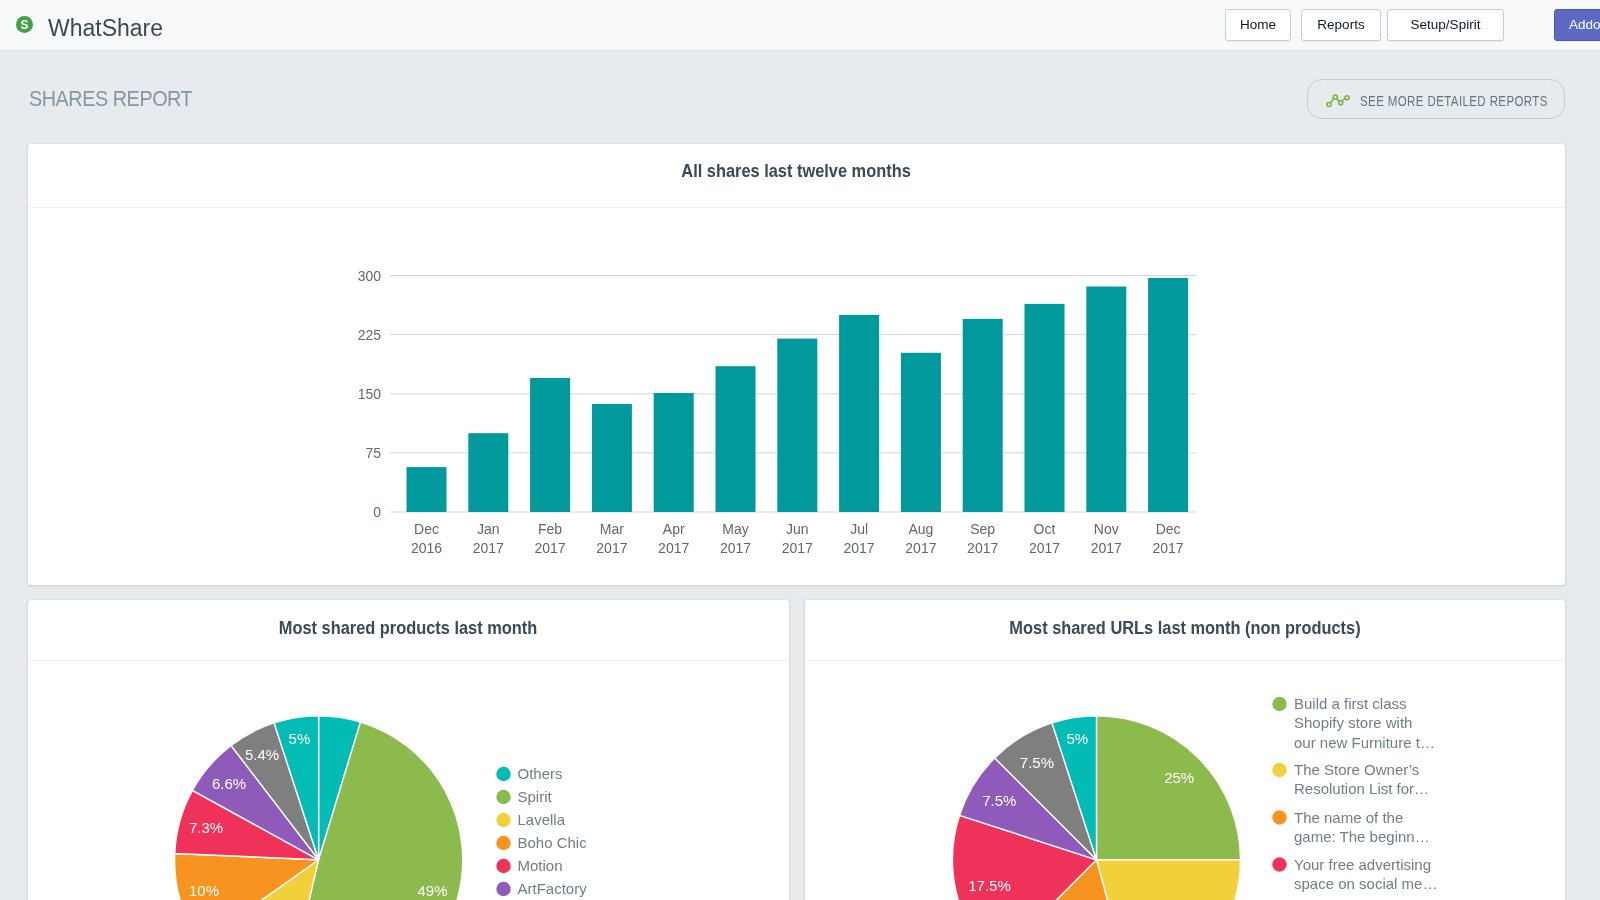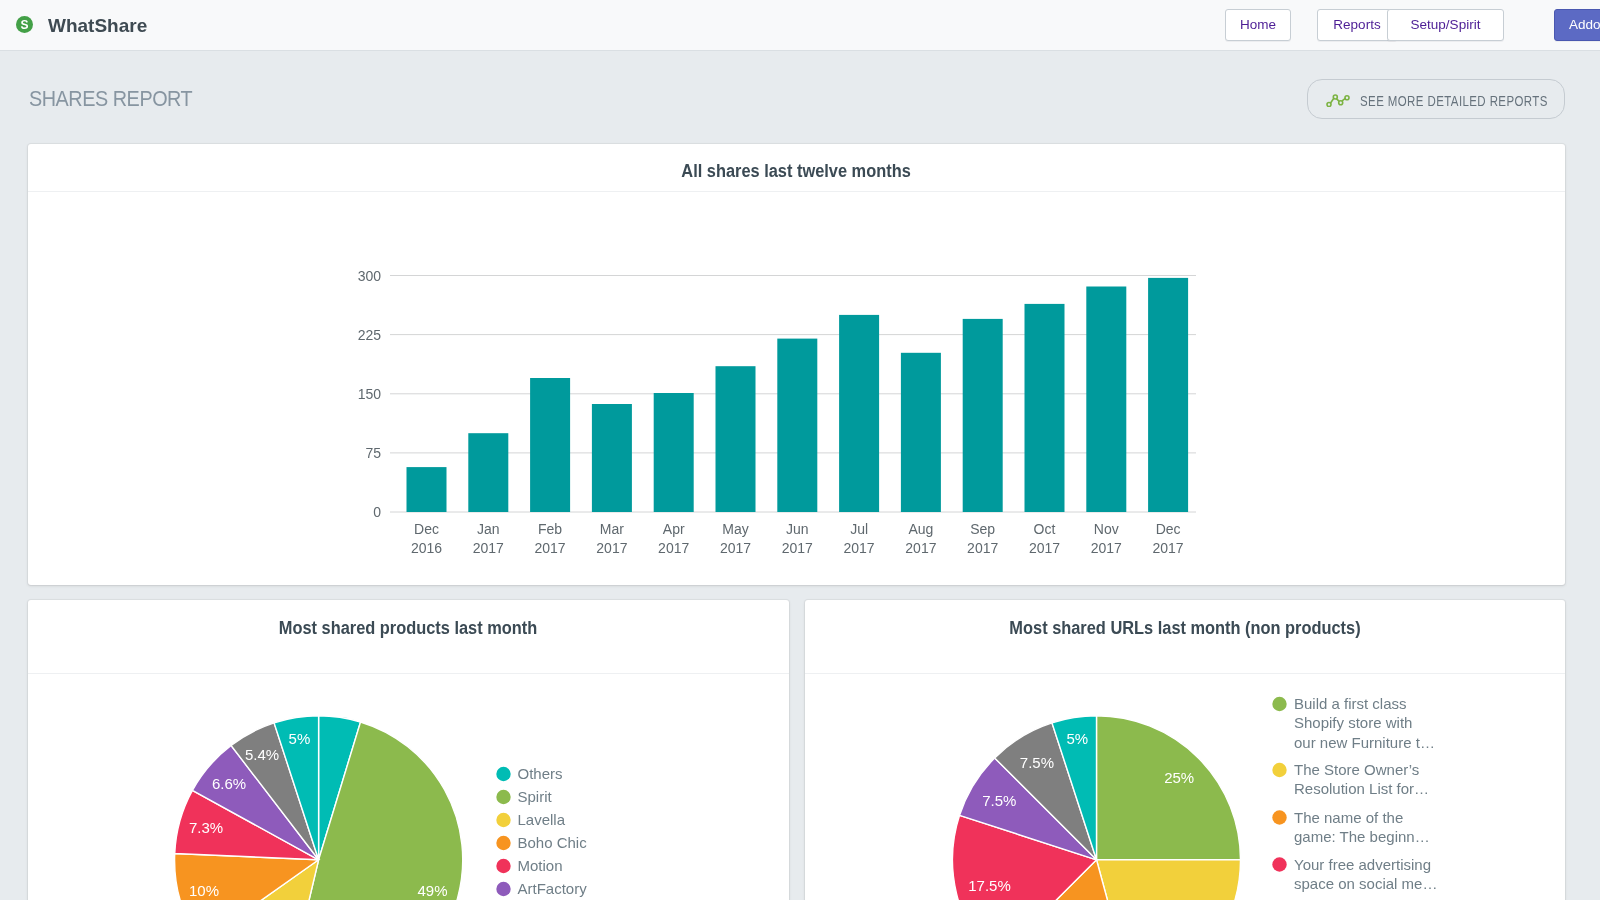--- a/index.html
+++ b/index.html
@@ -1,50 +1,50 @@
 <!DOCTYPE html>
 <html><head>
 <meta charset="utf-8">
 <style>
   * { margin:0; padding:0; box-sizing:border-box; }
   html,body { width:1600px; height:900px; overflow:hidden; }
   body { background:#e7ebee; font-family:"Liberation Sans", sans-serif; position:relative; }
   .topbar { position:absolute; left:0; top:0; width:1600px; height:51px; background:#f8f9fa; border-bottom:1px solid #dadfe3; }
   .logo { position:absolute; left:16px; top:16px; width:17px; height:17px; }
-  .brand { position:absolute; left:48px; top:15px; font-size:19px; color:#3e4a52;font-weight:bold; }
-  .navbtn { position:absolute; top:9px; height:32px; background:#fff; border:1px solid #c7ced4; border-radius:3px; font-size:13.5px; color:#4c1d95; text-align:center; line-height:30px; box-shadow:0 1px 0 rgba(22,29,37,.05); }
+  .brand { position:absolute; left:48px; top:15px; font-size:23px; color:#3e4a52; }
+  .navbtn { position:absolute; top:9px; height:32px; background:#fff; border:1px solid #c7ced4; border-radius:3px; font-size:13.5px; color:#0f172a; text-align:center; line-height:30px; box-shadow:0 1px 0 rgba(22,29,37,.05); }
   .navbtn.active { background:#5c6ac4; border-color:#4a58b0; color:#fff;margin-left:40px; }
   .pgtitle { position:absolute; left:29px; top:84px; font-size:22px; color:#8795a1; letter-spacing:-0.5px; transform:scaleX(0.9); transform-origin:left top; margin-top:2px; }
   .detailbtn { position:absolute; left:1307px; top:79px; width:258px; height:40px; border:1px solid #c5cbd1; border-radius:15px; }
   .detailbtn span { position:absolute; left:52px; top:13px; font-size:14px; letter-spacing:0.5px; color:#66727c; white-space:nowrap; transform:scaleX(0.82); transform-origin:left top; }
   .card { position:absolute; background:#fff; border-radius:3px; box-shadow:0 1px 3px rgba(63,63,68,0.15), 0 0 0 1px rgba(63,63,68,0.05); }
   .card h2 { font-size:18px; font-weight:bold; color:#3b4a54; text-align:center; border-bottom:1px solid #eef0f2; }
   .card h2 span { display:inline-block; transform:scaleX(0.91); transform-origin:center; }
   #card1 { left:28px; top:144px; width:1537px; height:441px; }
-  #card1 h2 { line-height:55px; height:48px; }
+  #card1 h2 { line-height:55px; height:64px; }
   #card2 { left:28px; top:600px; width:761px; height:320px; }
   #card3 { left:805px; top:600px; width:760px; height:320px; }
-  #card2 h2, #card3 h2 { line-height:56px; height:74px; }
+  #card2 h2, #card3 h2 { line-height:56px; height:61px; }
   svg { position:absolute; left:0; top:0; }
   svg text { font-family:"Liberation Sans", sans-serif; }
   .axis { font-size:14px; fill:#5f686e; }
   .plabel { font-size:15px; fill:#ffffff; }
   .legtext { font-size:15px; fill:#6f7e87; }
 </style>
 </head>
 <body>
 
 <div class="topbar">
   <svg class="logo" width="17" height="17" viewBox="0 0 17 17">
     <circle cx="8.5" cy="8.5" r="8.5" fill="#43a047"></circle>
     <text x="8.5" y="13" text-anchor="middle" style="font-size:12px;font-weight:bold;fill:#fff">S</text>
   </svg>
   <div class="brand">WhatShare</div>
   <div class="navbtn" style="left:1225px; width:66px;">Home</div>
-  <div class="navbtn" style="left:1301px; width:80px;margin-left:16px;">Reports</div>
+  <div class="navbtn" style="left:1301px; width:80px;">Reports</div>
   <div class="navbtn" style="left:1387px; width:117px;">Setup/Spirit</div>
   <div class="navbtn active" style="left:1514px; width:76px;">Addons</div>
 </div>
 
 <div class="pgtitle">SHARES REPORT</div>
 
 <div class="detailbtn">
   <svg style="left:18px; top:14px;" width="26" height="13" viewBox="0 0 26 13">
     <g fill="none" stroke="#7cb342" stroke-width="1.6">
       <path d="M4.4,9.2 L8.2,3.8 M10.4,4.6 L13.2,7.4 M15.8,7.2 L19.6,4.2"></path>

